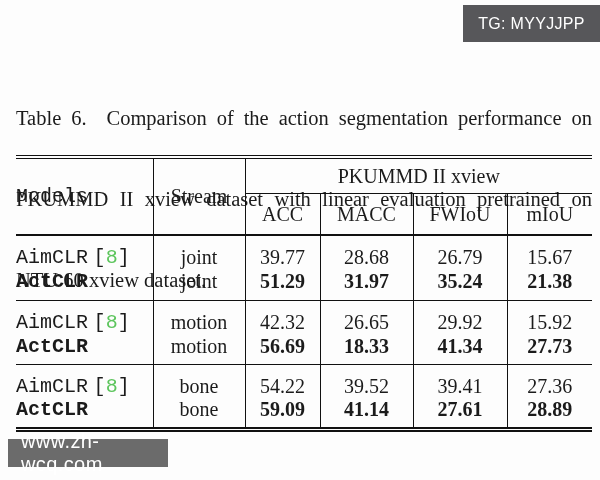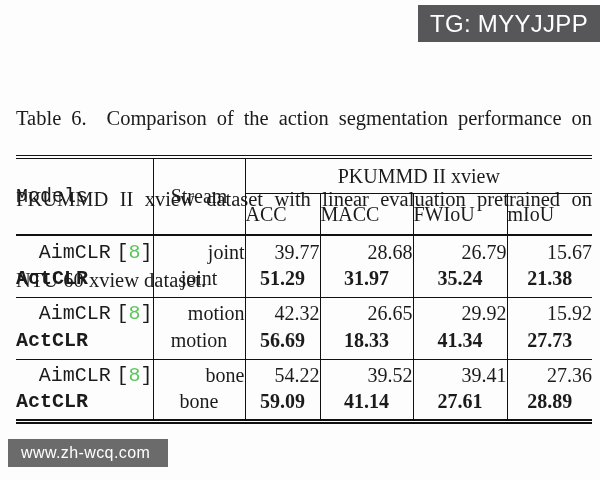--- a/index.html
+++ b/index.html
@@ -14,21 +14,21 @@
     background:var(--page-bg);
     font-family:"Liberation Serif","DejaVu Serif",serif;
     color:var(--text);
   }
 
   
   .badge{
     position:absolute; top:5px; right:0; height:37px; min-width:137px;
     background:var(--badge-bg); color:var(--badge-fg);
     display:flex; align-items:center; justify-content:center;
-    font-family:"Liberation Sans",sans-serif; font-size:24px;
+    font-family:"Liberation Sans",sans-serif; font-size:16px;
     padding:16px 12px; box-sizing:border-box; letter-spacing:0.3px;
   }
 
   
   .caption{
     position:absolute; left:16px; top:51px; width:576px;
     font-size:20.5px; line-height:27px; white-space:pre-wrap;
   }
   .caption .just{ text-align:justify; text-align-last:justify; }
 
@@ -45,38 +45,38 @@
     overflow:hidden; white-space:nowrap;
   }
   thead{ border-bottom:2.5px solid var(--rule); }
   .col-models{ width:137px; } .col-stream{ width:92px; }
   .col-acc{ width:75px; } .col-macc{ width:93px; }
   .col-fwiou{ width:94px; } .col-miou{ width:85px; }
 
   th.models-h, td.model-c{ text-align:left; padding-left:11px; border-right:1.5px solid var(--rule);font-family:Liberation Mono, monospace; }
   th.stream-h, td.stream-c{ text-align:center; border-right:1.5px solid var(--rule);margin-top:32px; }
   th.group-h{ height:34px; border-bottom:1.5px solid var(--rule); padding-top:3px; }
-  tr.metrics th{ text-align:left; height:40px; }
+  tr.metrics th{ text-align:center; height:40px; }
   tr.metrics th.inner, td.val.inner{ border-right:1.5px solid var(--rule); }
 
   tbody tr{ height:31px; }
   tbody.sep{ border-top:1.5px solid var(--rule); }
-  tbody tr.first td{ padding-top:2px;text-align:right; }
+  tbody tr.first td{ padding-top:10px; }
   tbody tr.last td{ padding-bottom:5px; }
   td.val{ text-align:center;margin-left:9px; }
   tr.bold td.model-c, tr.bold td.val{ font-weight:bold; }
   .cite{ margin-left:0.28em; }
   .cite .num{ color:var(--citation-green); }
 
   
   .watermark{
     position:absolute; left:8px; top:439px; width:160px; height:28px;
     background:var(--watermark-bg); color:var(--watermark-fg);
     display:flex; align-items:center; padding-left:13px; box-sizing:border-box;
-    font-family:"Liberation Sans",sans-serif; font-size:16px; letter-spacing:0.4px;
+    font-family:"Liberation Sans",sans-serif; font-size:20px; letter-spacing:0.4px;
   }
 </style>
 </head>
 <body>
 
 <div id="page">
 
   <div class="badge">
     <span>TG: MYYJJPP</span>
   </div>

